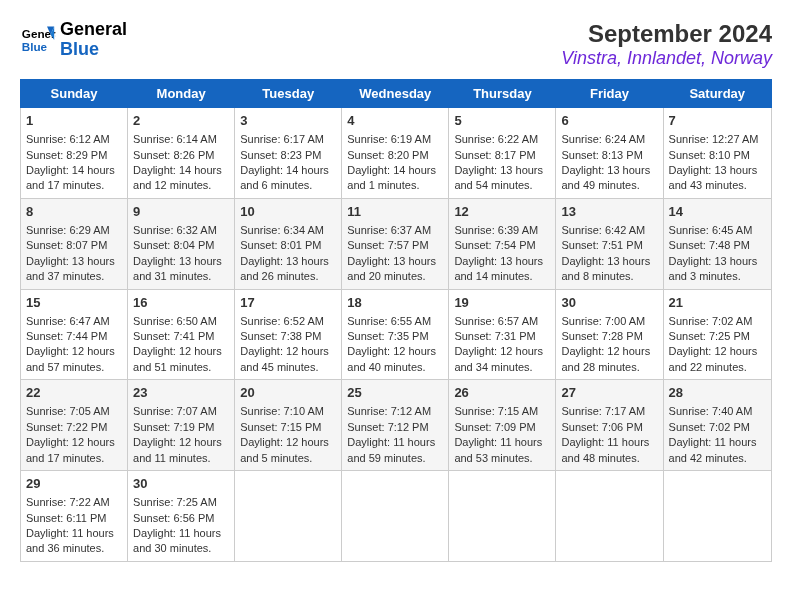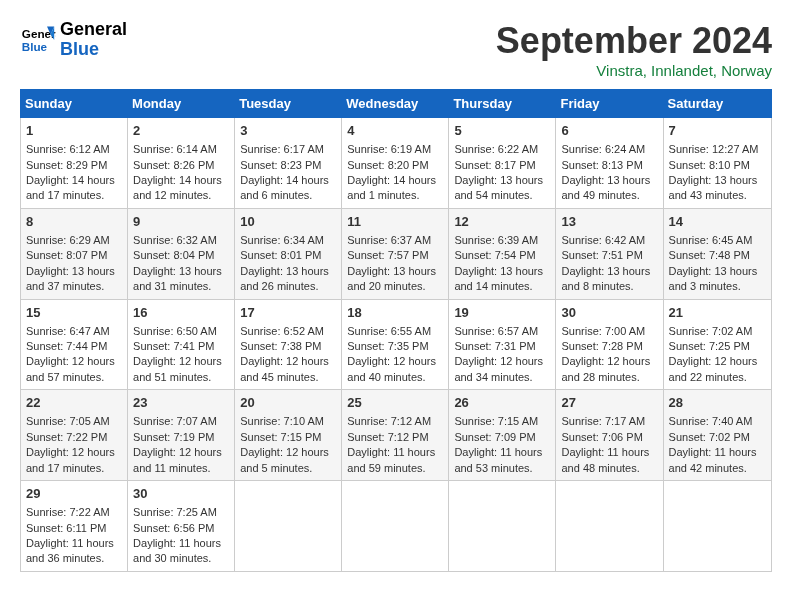--- a/index.html
+++ b/index.html
@@ -22,38 +22,39 @@
       gap: 4px;
     }
     .logo-icon {
       width: 36px;
       height: 36px;
     }
     .title-block {
       text-align: right;
     }
     .month-title {
-      font-size: 36px;
+      font-size: 24px;
       font-weight: bold;
       color: #333;
     }
     .subtitle {
-      font-size: 15px;
-      color: #15803d;
+      font-size: 18px;
+      color: #6d28d9;
+      font-style: italic;
     }
     table {
       width: 100%;
       border-collapse: collapse;
       font-size: 11px;
     }
     thead tr th {
       background-color: #1565C0;
       color: #fff;
       padding: 6px 4px;
-      text-align: left;
+      text-align: center;
       font-size: 13px;
       font-weight: bold;
       border: 1px solid #1565C0;
     }
     tbody tr td {
       border: 1px solid #ccc;
       vertical-align: top;
       padding: 4px 5px;
       min-height: 80px;
       height: 80px;

